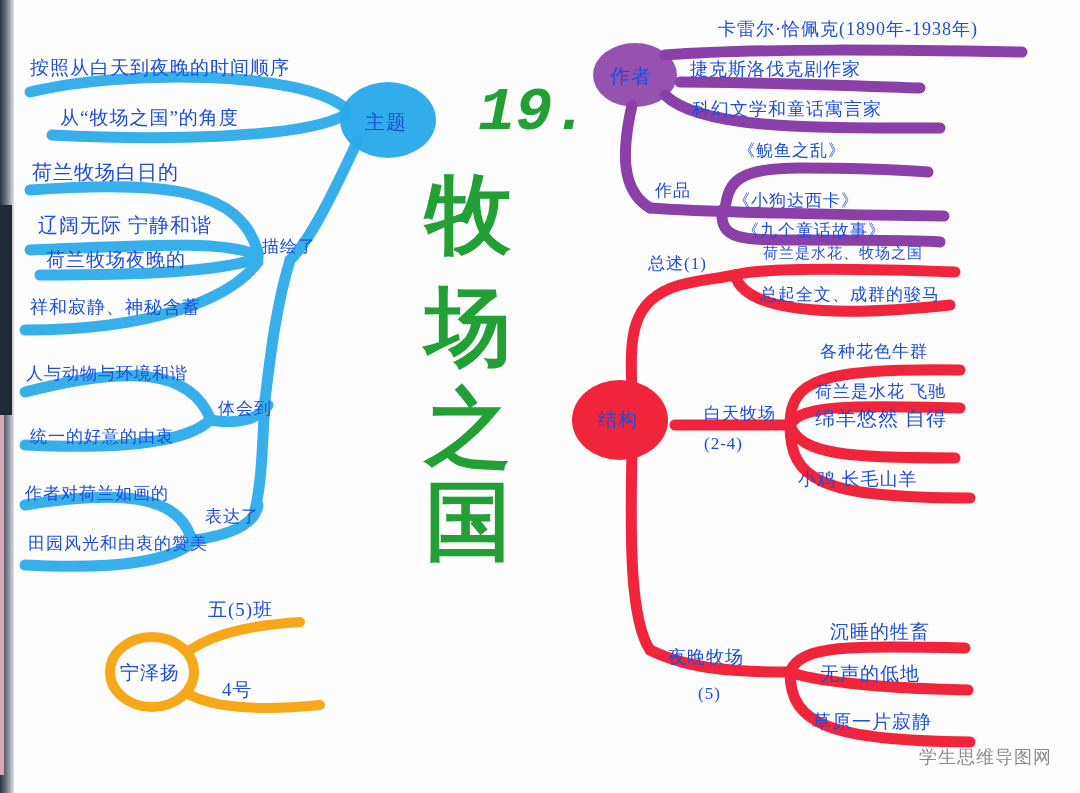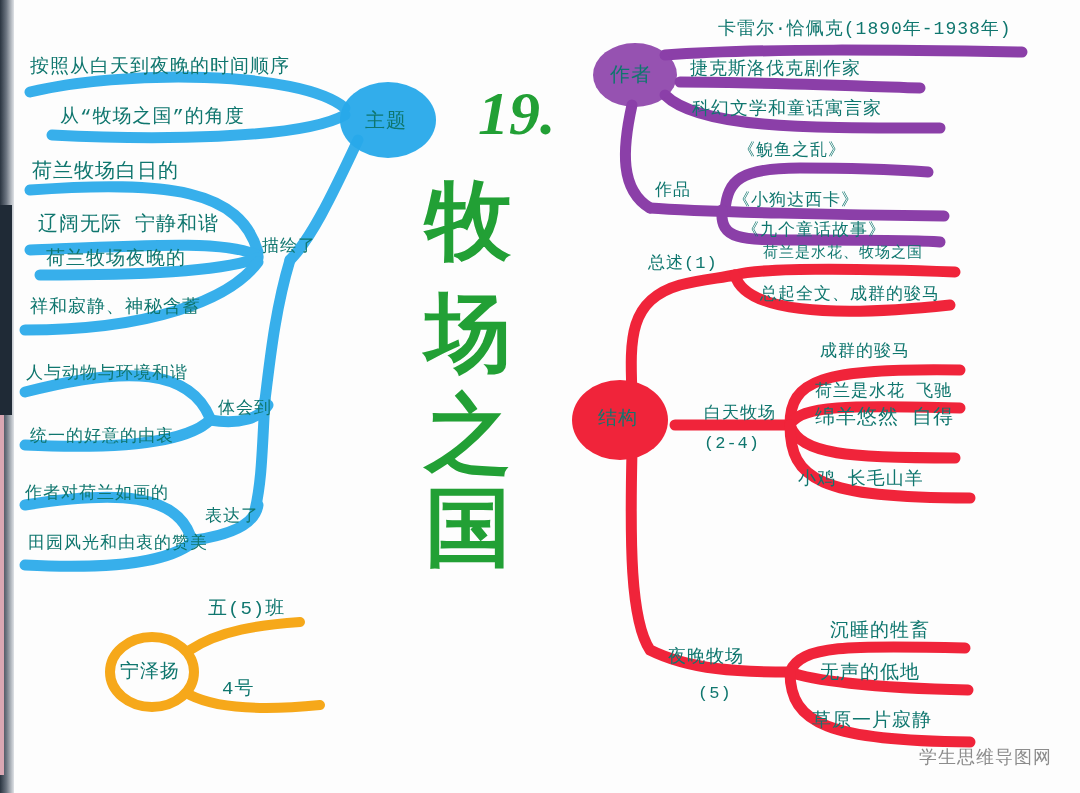--- a/index.html
+++ b/index.html
@@ -3,24 +3,24 @@
 <meta charset="utf-8">
 <style>
   html, body { margin: 0; padding: 0; }
   body { width: 1080px; height: 793px; background: #fdfdfd; position: relative; overflow: hidden;
          font-family: "DejaVu Sans", sans-serif; }
   .edge { position: absolute; left: 0; top: 0; width: 14px; height: 793px;
           background: linear-gradient(90deg, #2a3440 0%, #6b7480 45%, #dfe2e6 100%); }
   .edge-dark { position: absolute; left: 0; top: 205px; width: 12px; height: 210px; background: #1f2a36; }
   .edge-pink { position: absolute; left: 0; top: 415px; width: 4px; height: 360px; background: #d9a7b3; }
   svg.map { position: absolute; left: 0; top: 0; }
-  .t { position: absolute; white-space: nowrap; color: #0f766e; font-family: Liberation Mono, monospace;
+  .t { position: absolute; white-space: nowrap; color: #1d4ed8; font-family: Liberation Serif, serif;
        letter-spacing: 1px; line-height: 1; }
   .s17 { font-size: 17px; } .s18 { font-size: 18px; } .s19 { font-size: 19px; } .s20 { font-size: 20px; }
-  .title { position: absolute; left: 418px; color: #22a035; font-family: Liberation Serif, serif;
+  .title { position: absolute; left: 418px; color: #22a035; font-family: Liberation Mono, monospace;
            font-weight: bold; line-height: 1; }
   .title-num { top: 82px; font-size: 62px; left: 478px; font-style: italic; }
   .title-char { font-size: 86px; left: 425px; }
   .watermark { position: absolute; right: 28px; top: 745px; font-size: 18px; color: #8c8c8c;
                letter-spacing: 1px; font-family: "DejaVu Sans", sans-serif; }
 </style>
 </head>
 <body>
 
 <div class="edge"></div>
@@ -119,21 +119,21 @@
 <div class="t s17" style="left:733px;top:192px">《小狗达西卡》</div>
 <div class="t s17" style="left:742px;top:222px">《九个童话故事》</div>
 
 <div class="t s19" style="left:598px;top:410px">结构</div>
 <div class="t s17" style="left:648px;top:255px">总述(1)</div>
 <div class="t s15 s17" style="left:763px;top:246px;font-size:15px">荷兰是水花、牧场之国</div>
 <div class="t s17" style="left:760px;top:286px">总起全文、成群的骏马</div>
 
 <div class="t s17" style="left:704px;top:405px">白天牧场</div>
 <div class="t s17" style="left:704px;top:435px">(2-4)</div>
-<div class="t s17" style="left:820px;top:343px">成群的骏马</div>
+<div class="t s17" style="left:820px;top:343px">各种花色牛群</div>
 <div class="t s17" style="left:815px;top:383px">荷兰是水花 飞驰</div>
 <div class="t s20" style="left:815px;top:408px">绵羊悠然 自得</div>
 <div class="t s18" style="left:798px;top:470px">小鸡 长毛山羊</div>
 
 <div class="t s18" style="left:668px;top:648px">夜晚牧场</div>
 <div class="t s17" style="left:698px;top:685px">(5)</div>
 <div class="t s19" style="left:830px;top:622px">沉睡的牲畜</div>
 <div class="t s19" style="left:820px;top:664px">无声的低地</div>
 <div class="t s19" style="left:812px;top:712px">草原一片寂静</div>
 

